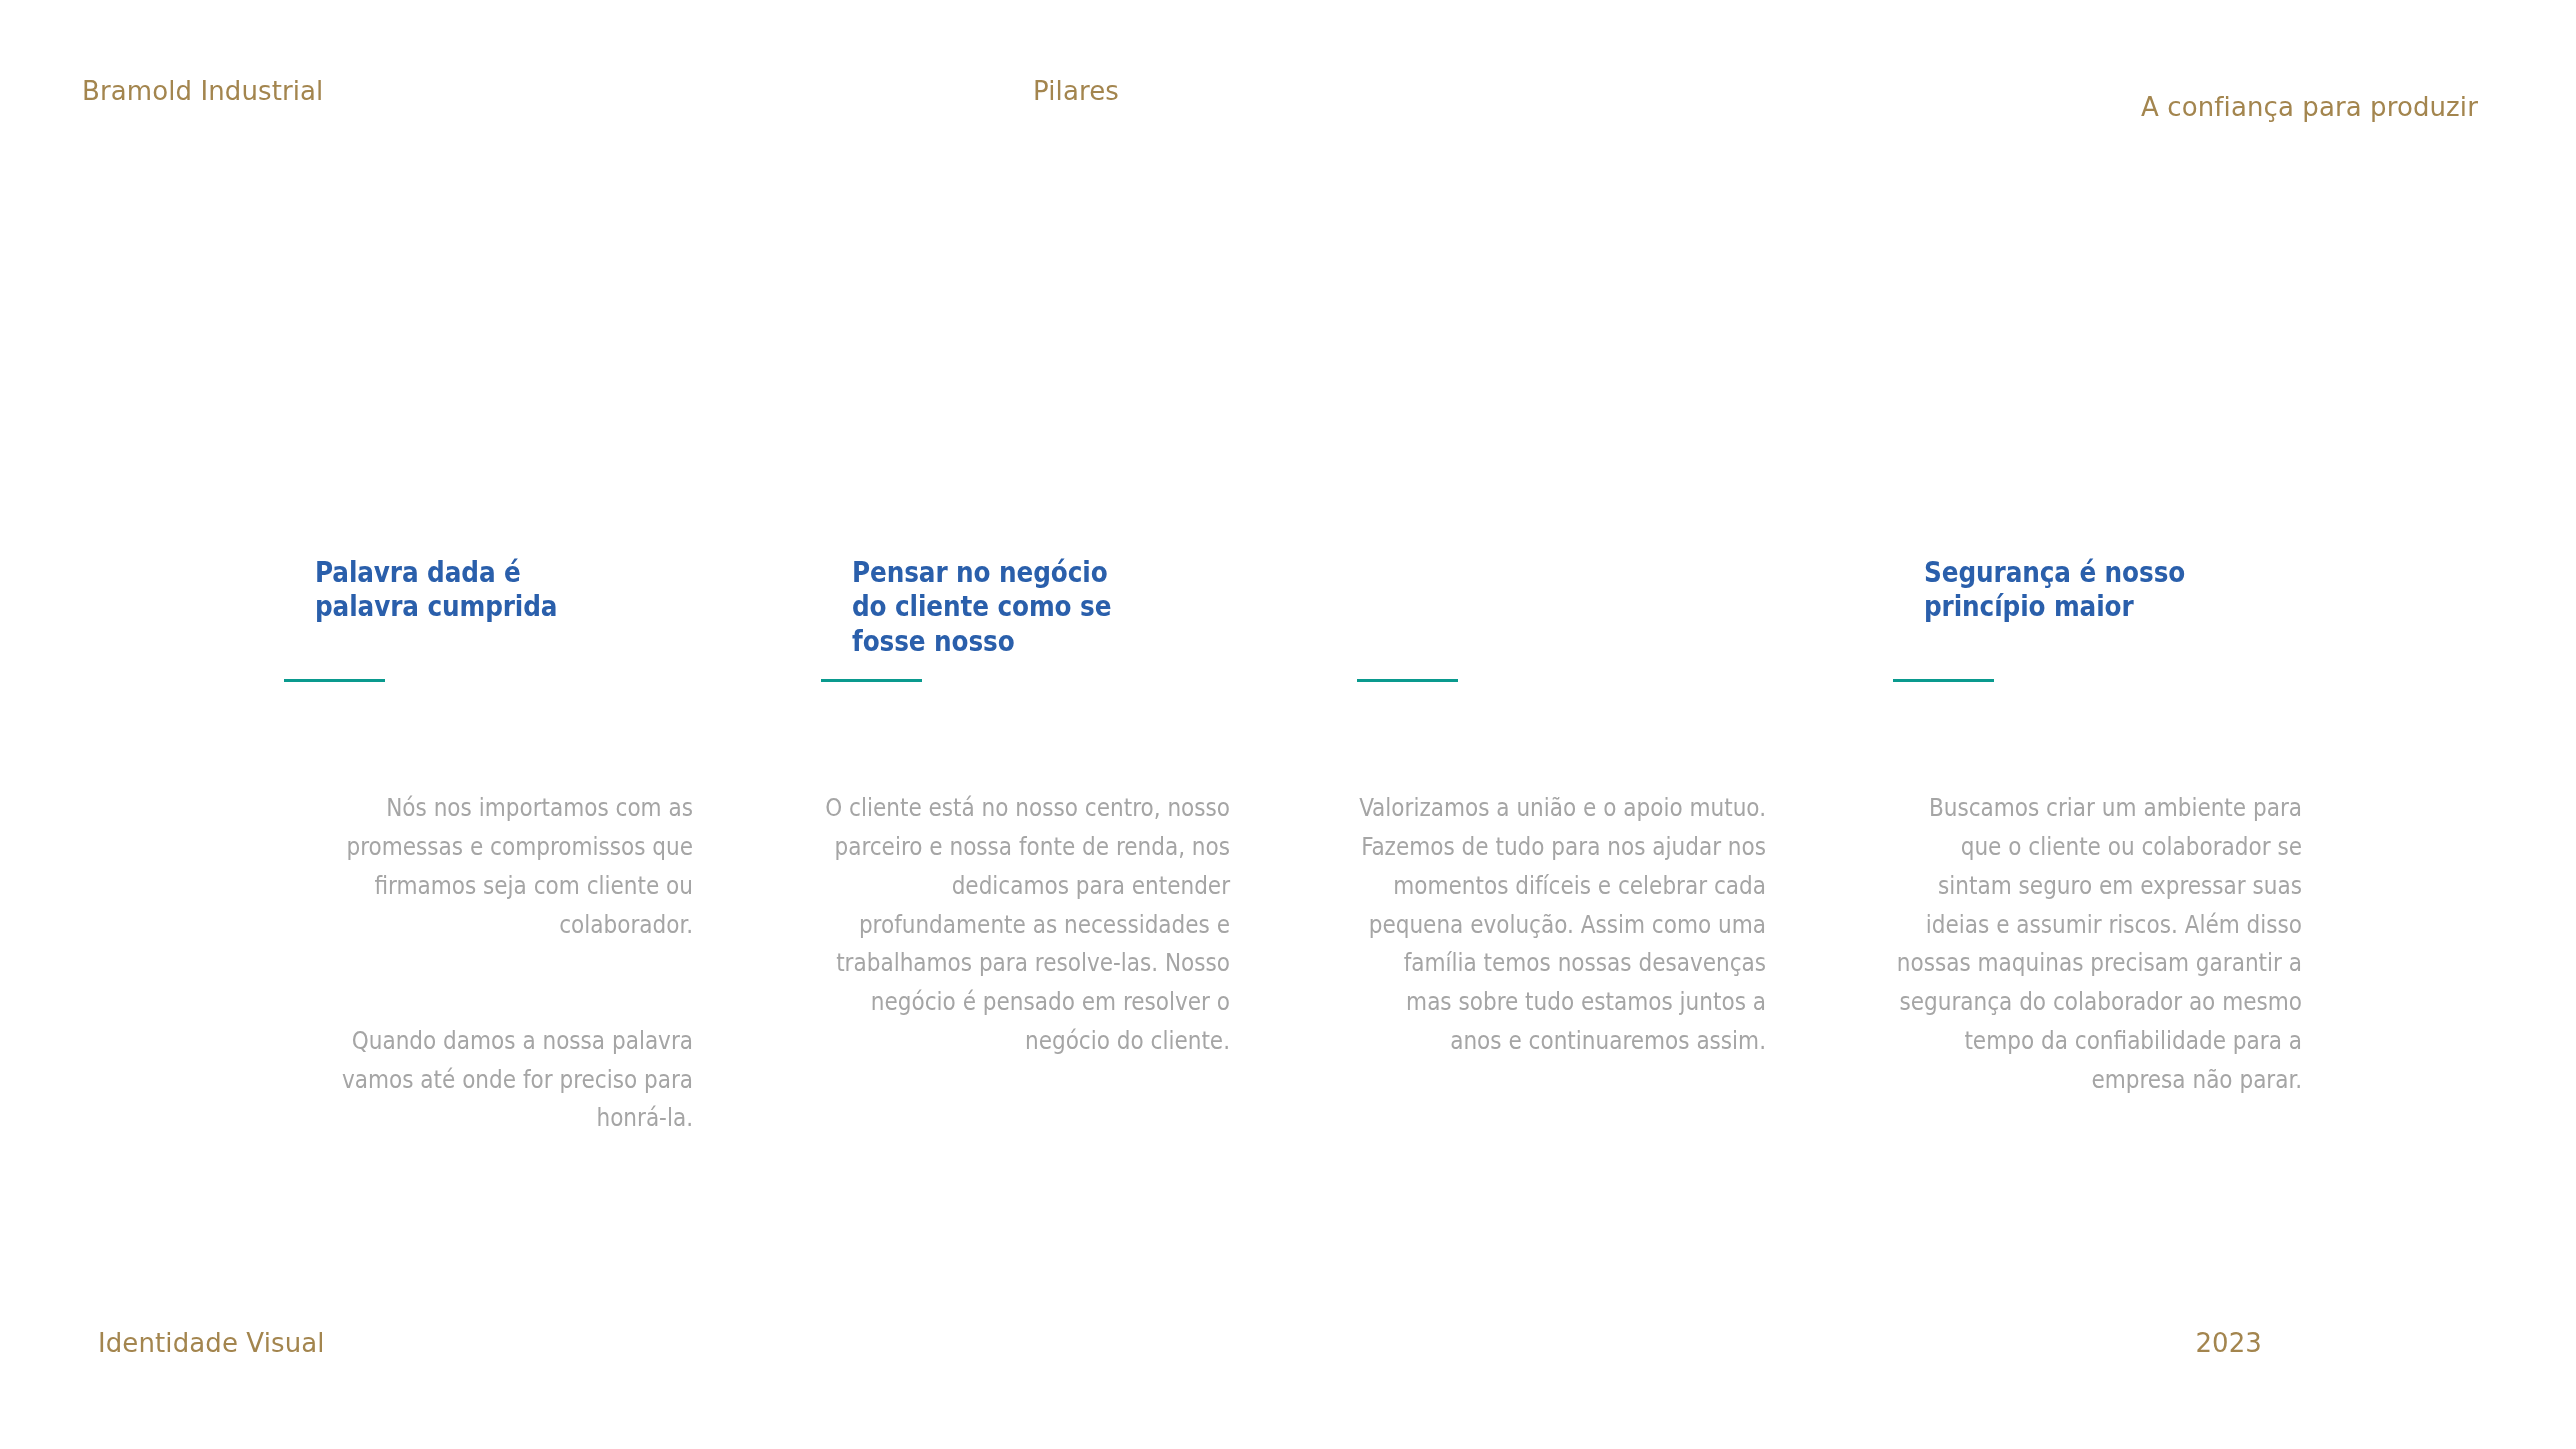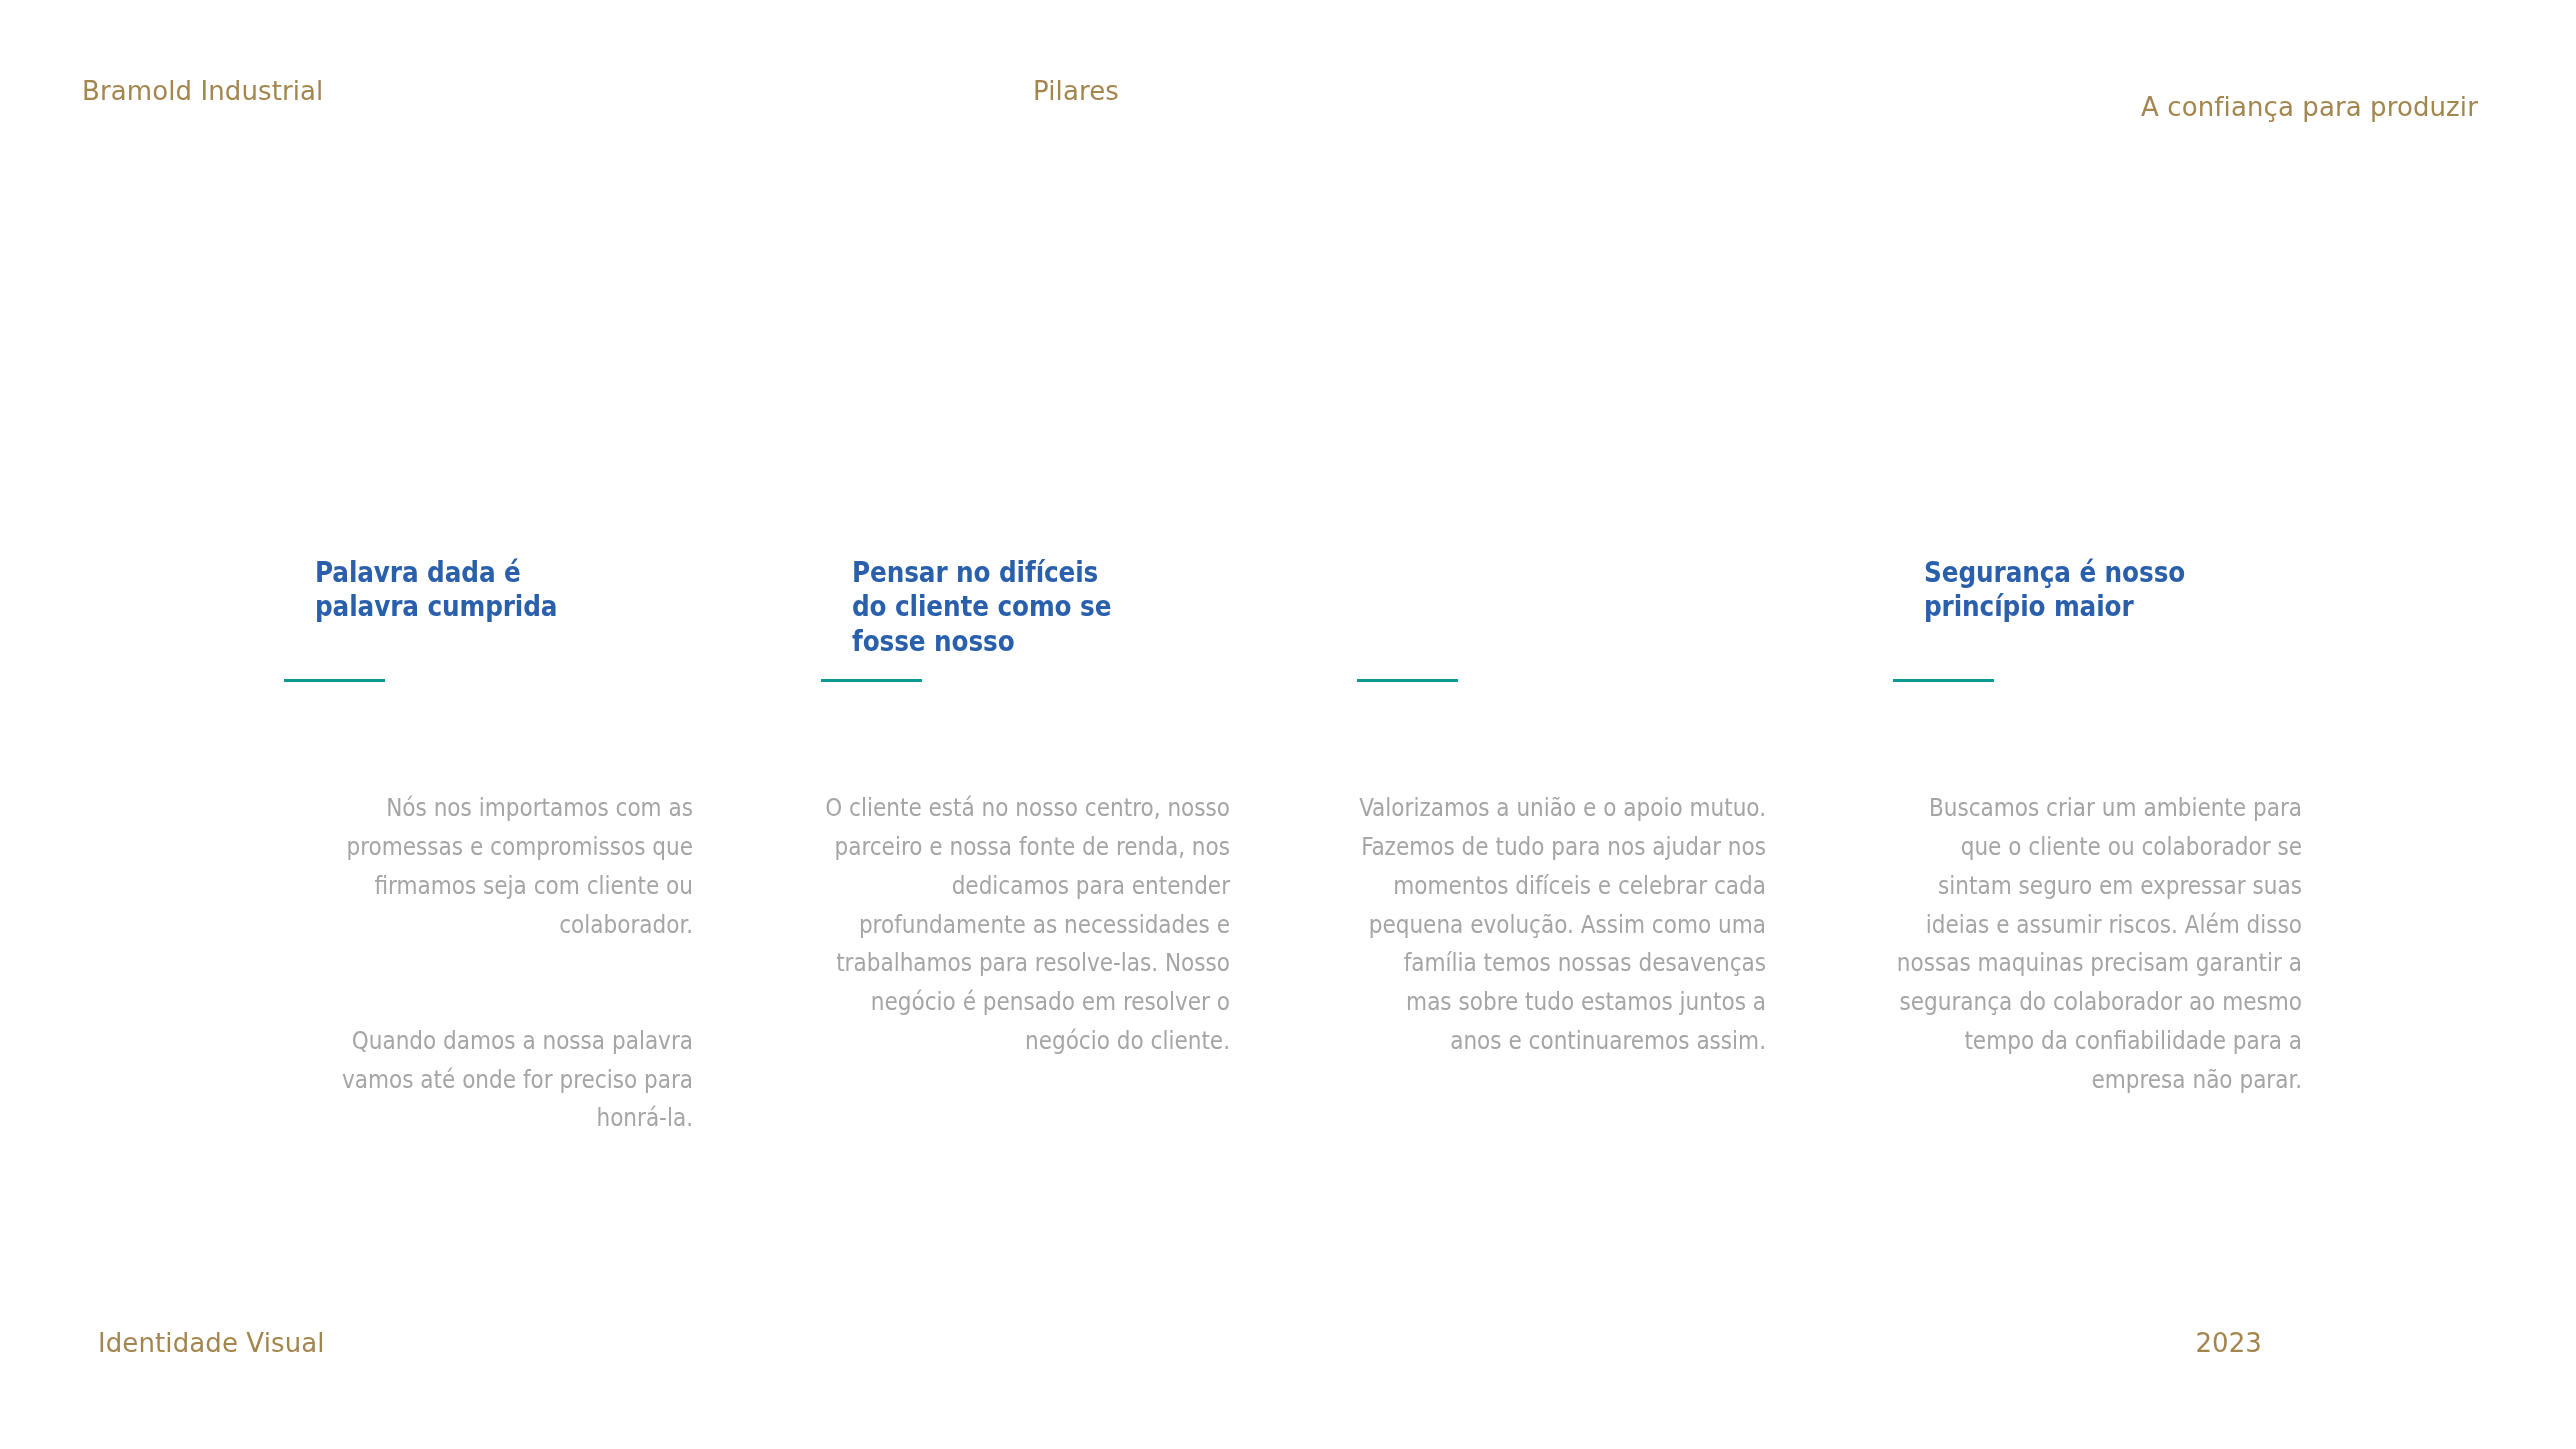--- a/index.html
+++ b/index.html
@@ -139,21 +139,21 @@
       <div class="pillar-title">Palavra dada é
 palavra cumprida</div>
       <div class="pillar-rule"></div>
       <div class="pillar-body">
         <div class="para">Nós nos importamos com as promessas e compromissos que firmamos seja com cliente ou colaborador.</div>
         <div class="para">Quando damos a nossa palavra vamos até onde for preciso para honrá-la.</div>
       </div>
     </div>
 
     <div class="pillar pillar-1">
-      <div class="pillar-title">Pensar no difíceis
+      <div class="pillar-title">Pensar no negócio
 do cliente como se
 fosse nosso</div>
       <div class="pillar-rule"></div>
       <div class="pillar-body">
         <div class="para">O cliente está no nosso centro, nosso parceiro e nossa fonte de renda, nos dedicamos para entender profundamente as necessidades e trabalhamos para resolve-las. Nosso negócio é pensado em resolver o negócio do cliente.</div>
       </div>
     </div>
 
     <div class="pillar pillar-2">
       <div class="pillar-rule"></div>

